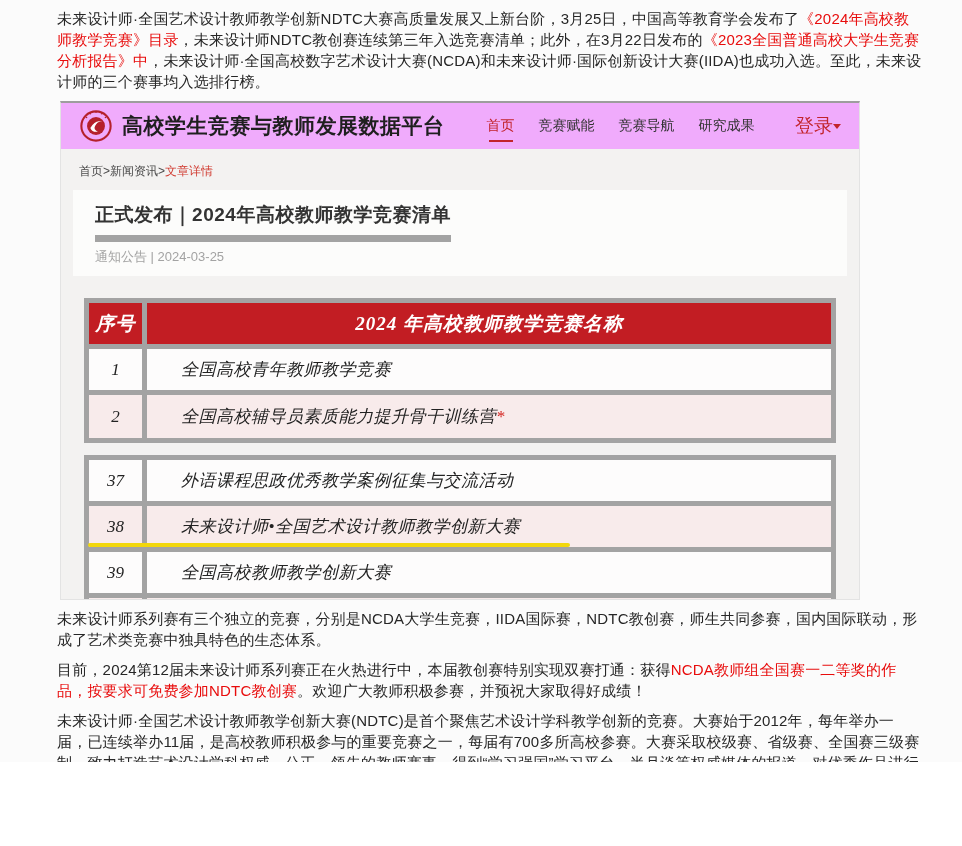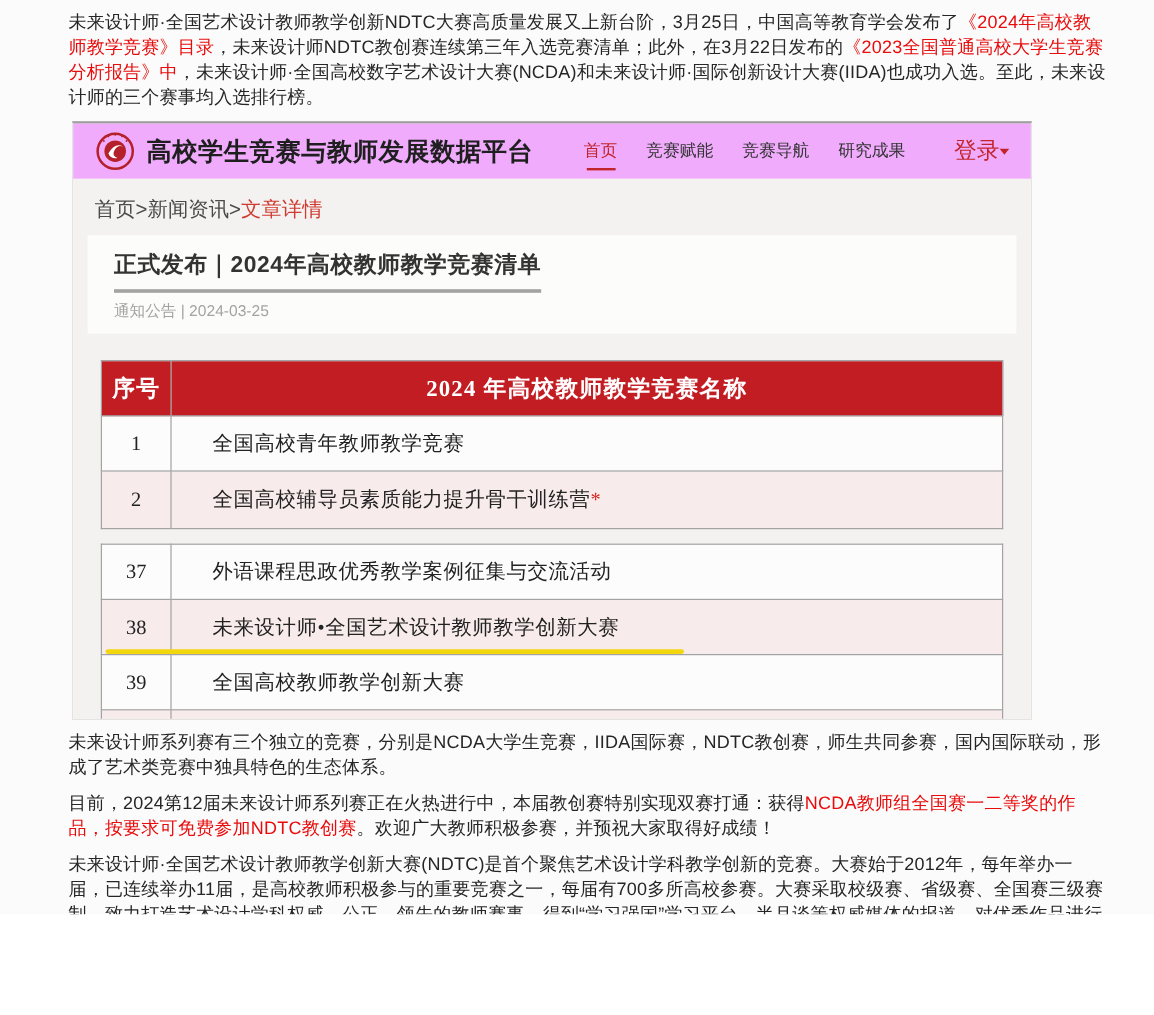--- a/index.html
+++ b/index.html
@@ -19,29 +19,29 @@
   .logo { width:34px; height:34px; flex:0 0 auto; }
   .site-title { font-size:21px; font-weight:bold; color:#1f1f1f; margin-left:9px; letter-spacing:.5px; white-space:nowrap; }
   .nav { display:flex; margin-left:42px; gap:24px; font-size:14px; color:#333; }
   .nav a { text-decoration:none; color:#333; cursor:pointer; white-space:nowrap; }
   .nav a.active { color:#c2242b; position:relative; }
   .nav a.active::after { content:""; position:absolute; left:2px; right:2px; bottom:-7px; height:2px; background:#c2242b; }
   .login { margin-left:auto; color:#c2242b; font-size:19px; cursor:pointer; display:flex; align-items:center; gap:0; }
   .caret { width:0; height:0; border-left:4px solid transparent; border-right:4px solid transparent; border-top:5px solid #c2242b; display:inline-block; }
 
   .shot-body { background:#f3f2f1; height:450px; overflow:hidden; padding-top:14px; }
-  .crumbs { margin:0 0 10px 18px; font-size:17px; color:#4a4a4a; }
+  .crumbs { margin:0 0 10px 18px; font-size:12px; color:#4a4a4a; }
   .crumbs .cur { color:#d03b31; }
   .card { background:#fcfcfb; margin:0 12px; padding:12px 22px 10px; }
-  .card-title { display:inline-block; font-size:19px; font-weight:bold; color:#333; padding-bottom:7px; border-bottom:3px solid #a3a3a3; letter-spacing:.5px; }
+  .card-title { display:inline-block; font-size:19px; font-weight:bold; color:#333; padding-bottom:7px; border-bottom:7px solid #a3a3a3; letter-spacing:.5px; }
   .card-meta { margin-top:6px; font-size:13px; color:#a3a3a3; }
 
   .table-zone { width:752px; margin:22px auto 0; font-family:"Liberation Serif","DejaVu Serif",serif; }
   .ctable { width:100%; border-collapse:collapse; }
-  .ctable th, .ctable td { border:1px solid #a3a3a3; }
+  .ctable th, .ctable td { border:5px solid #a3a3a3;font-style:italic; }
   .ctable th { background:#c21d23; color:#fff; font-size:19px; font-weight:bold; height:44px; letter-spacing:1px; }
   .col-no { width:58px; text-align:center; font-size:17px; color:#222; }
   .col-name { padding-left:34px; font-size:17px; color:#222; letter-spacing:.5px; }
   .r46 { height:46px; } .r48 { height:48px; }
   .row-white { background:#fdfcfc; }
   .row-pink { background:#f8ebeb; }
   .star { color:#d42420; font-size:17px; }
   .tgap { height:12px; }
   .sec2wrap { position:relative; }
   .hl-underline { position:absolute; left:4px; top:88px; width:482px; height:4px; background:#f2d70c; border-radius:2px; }

